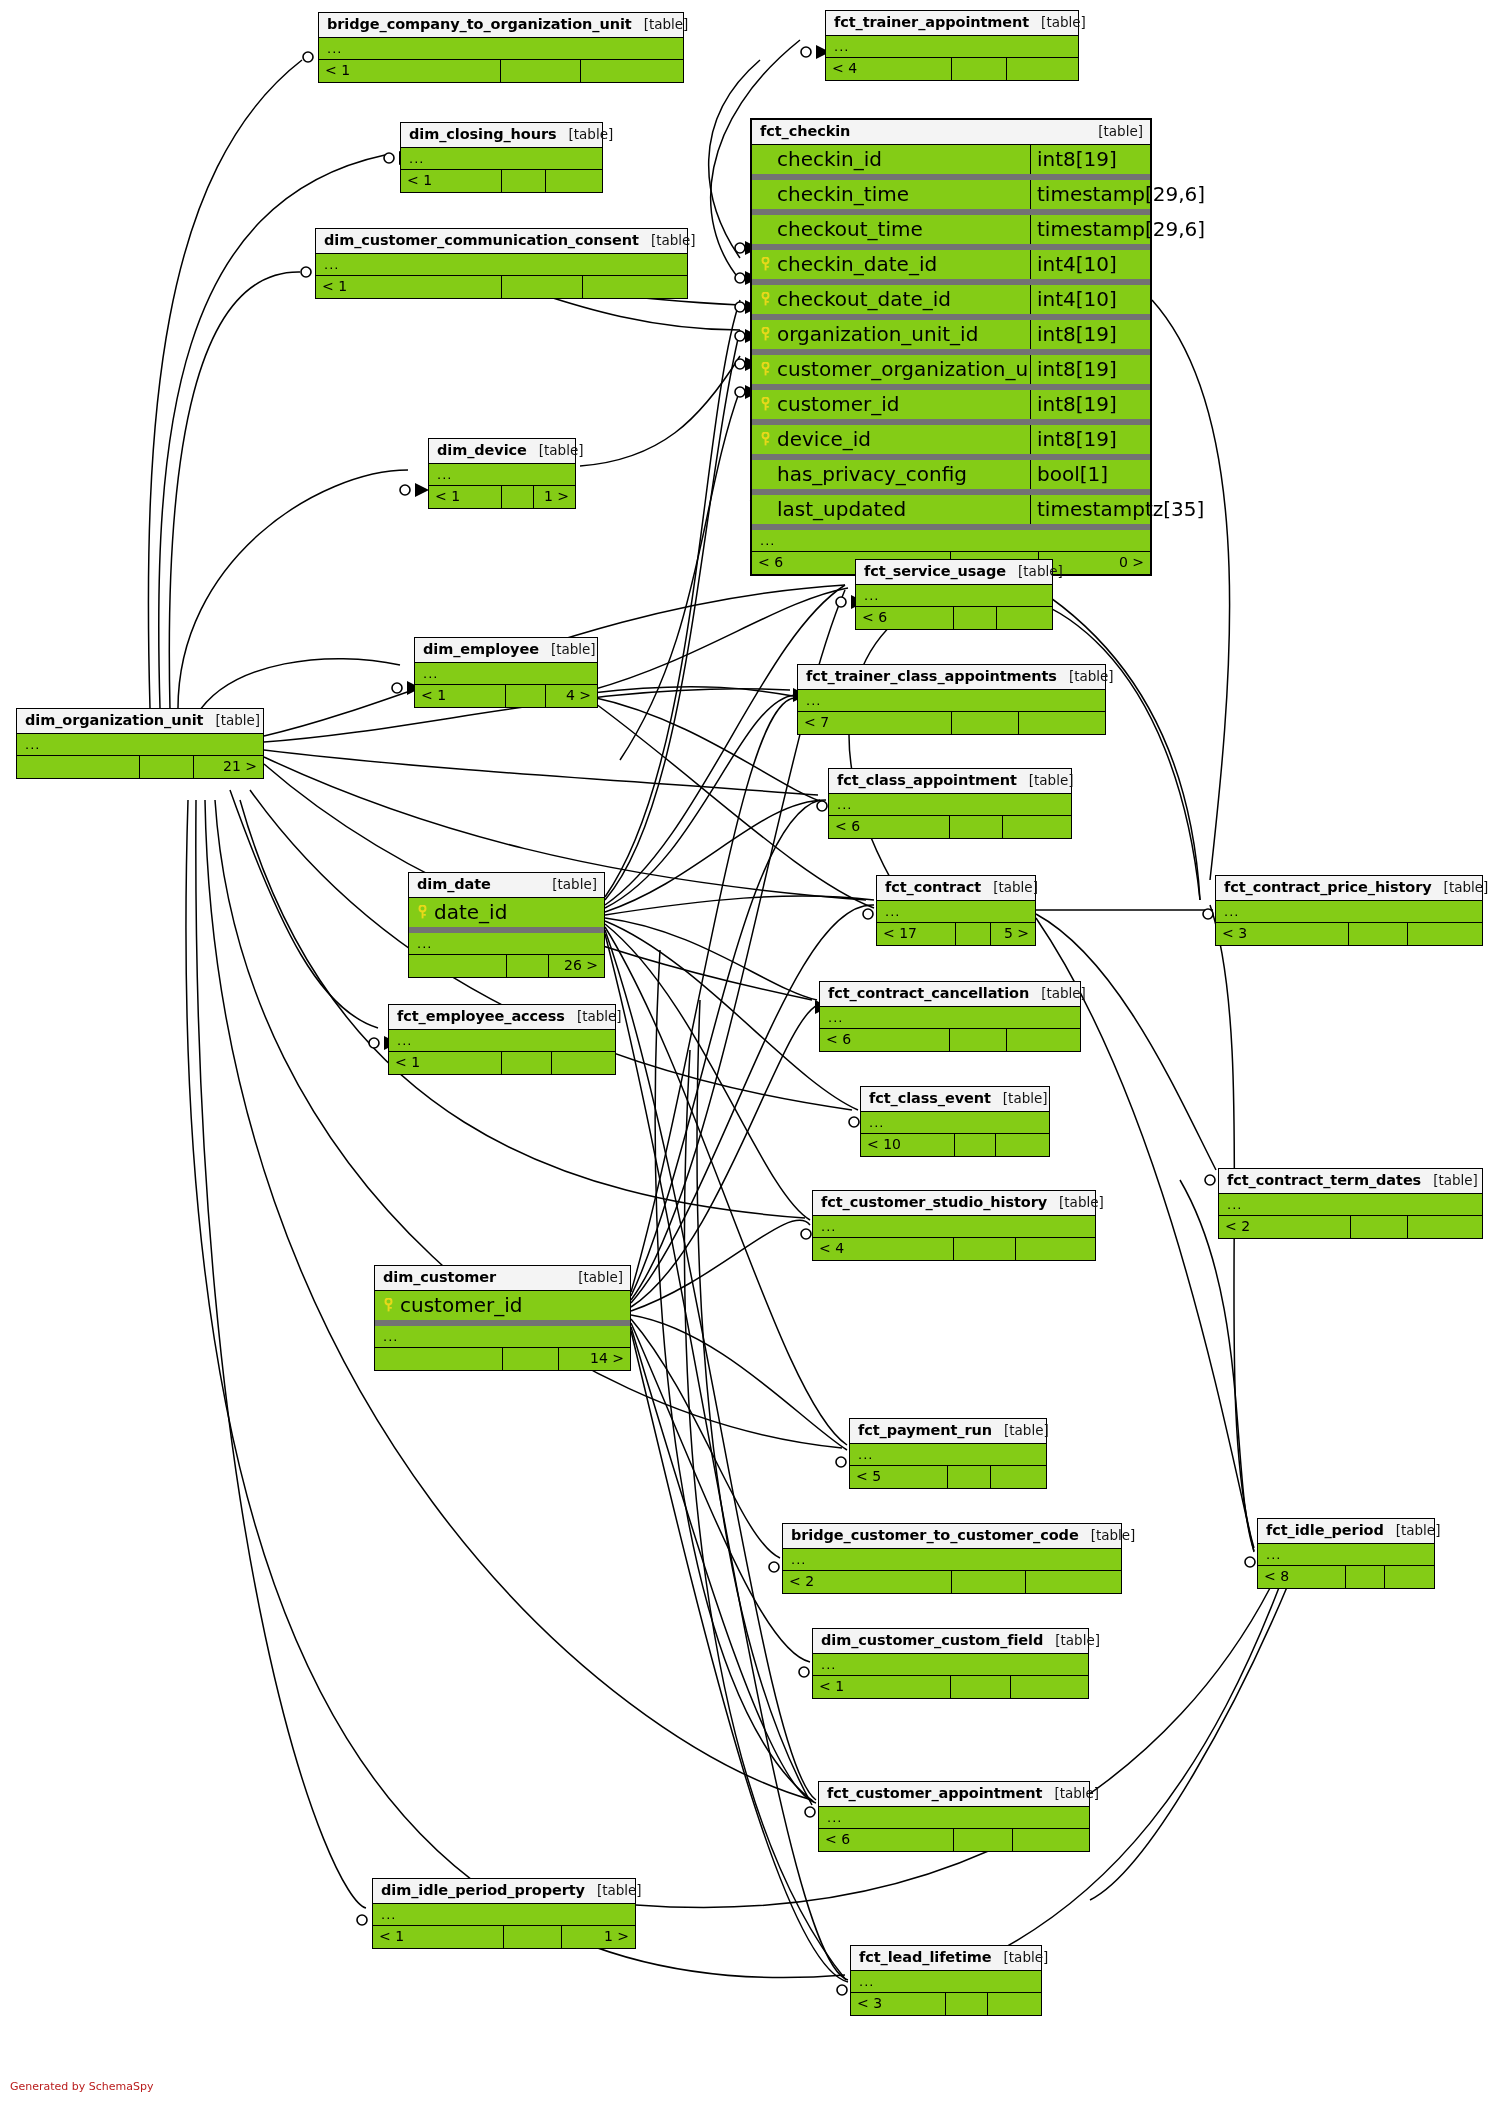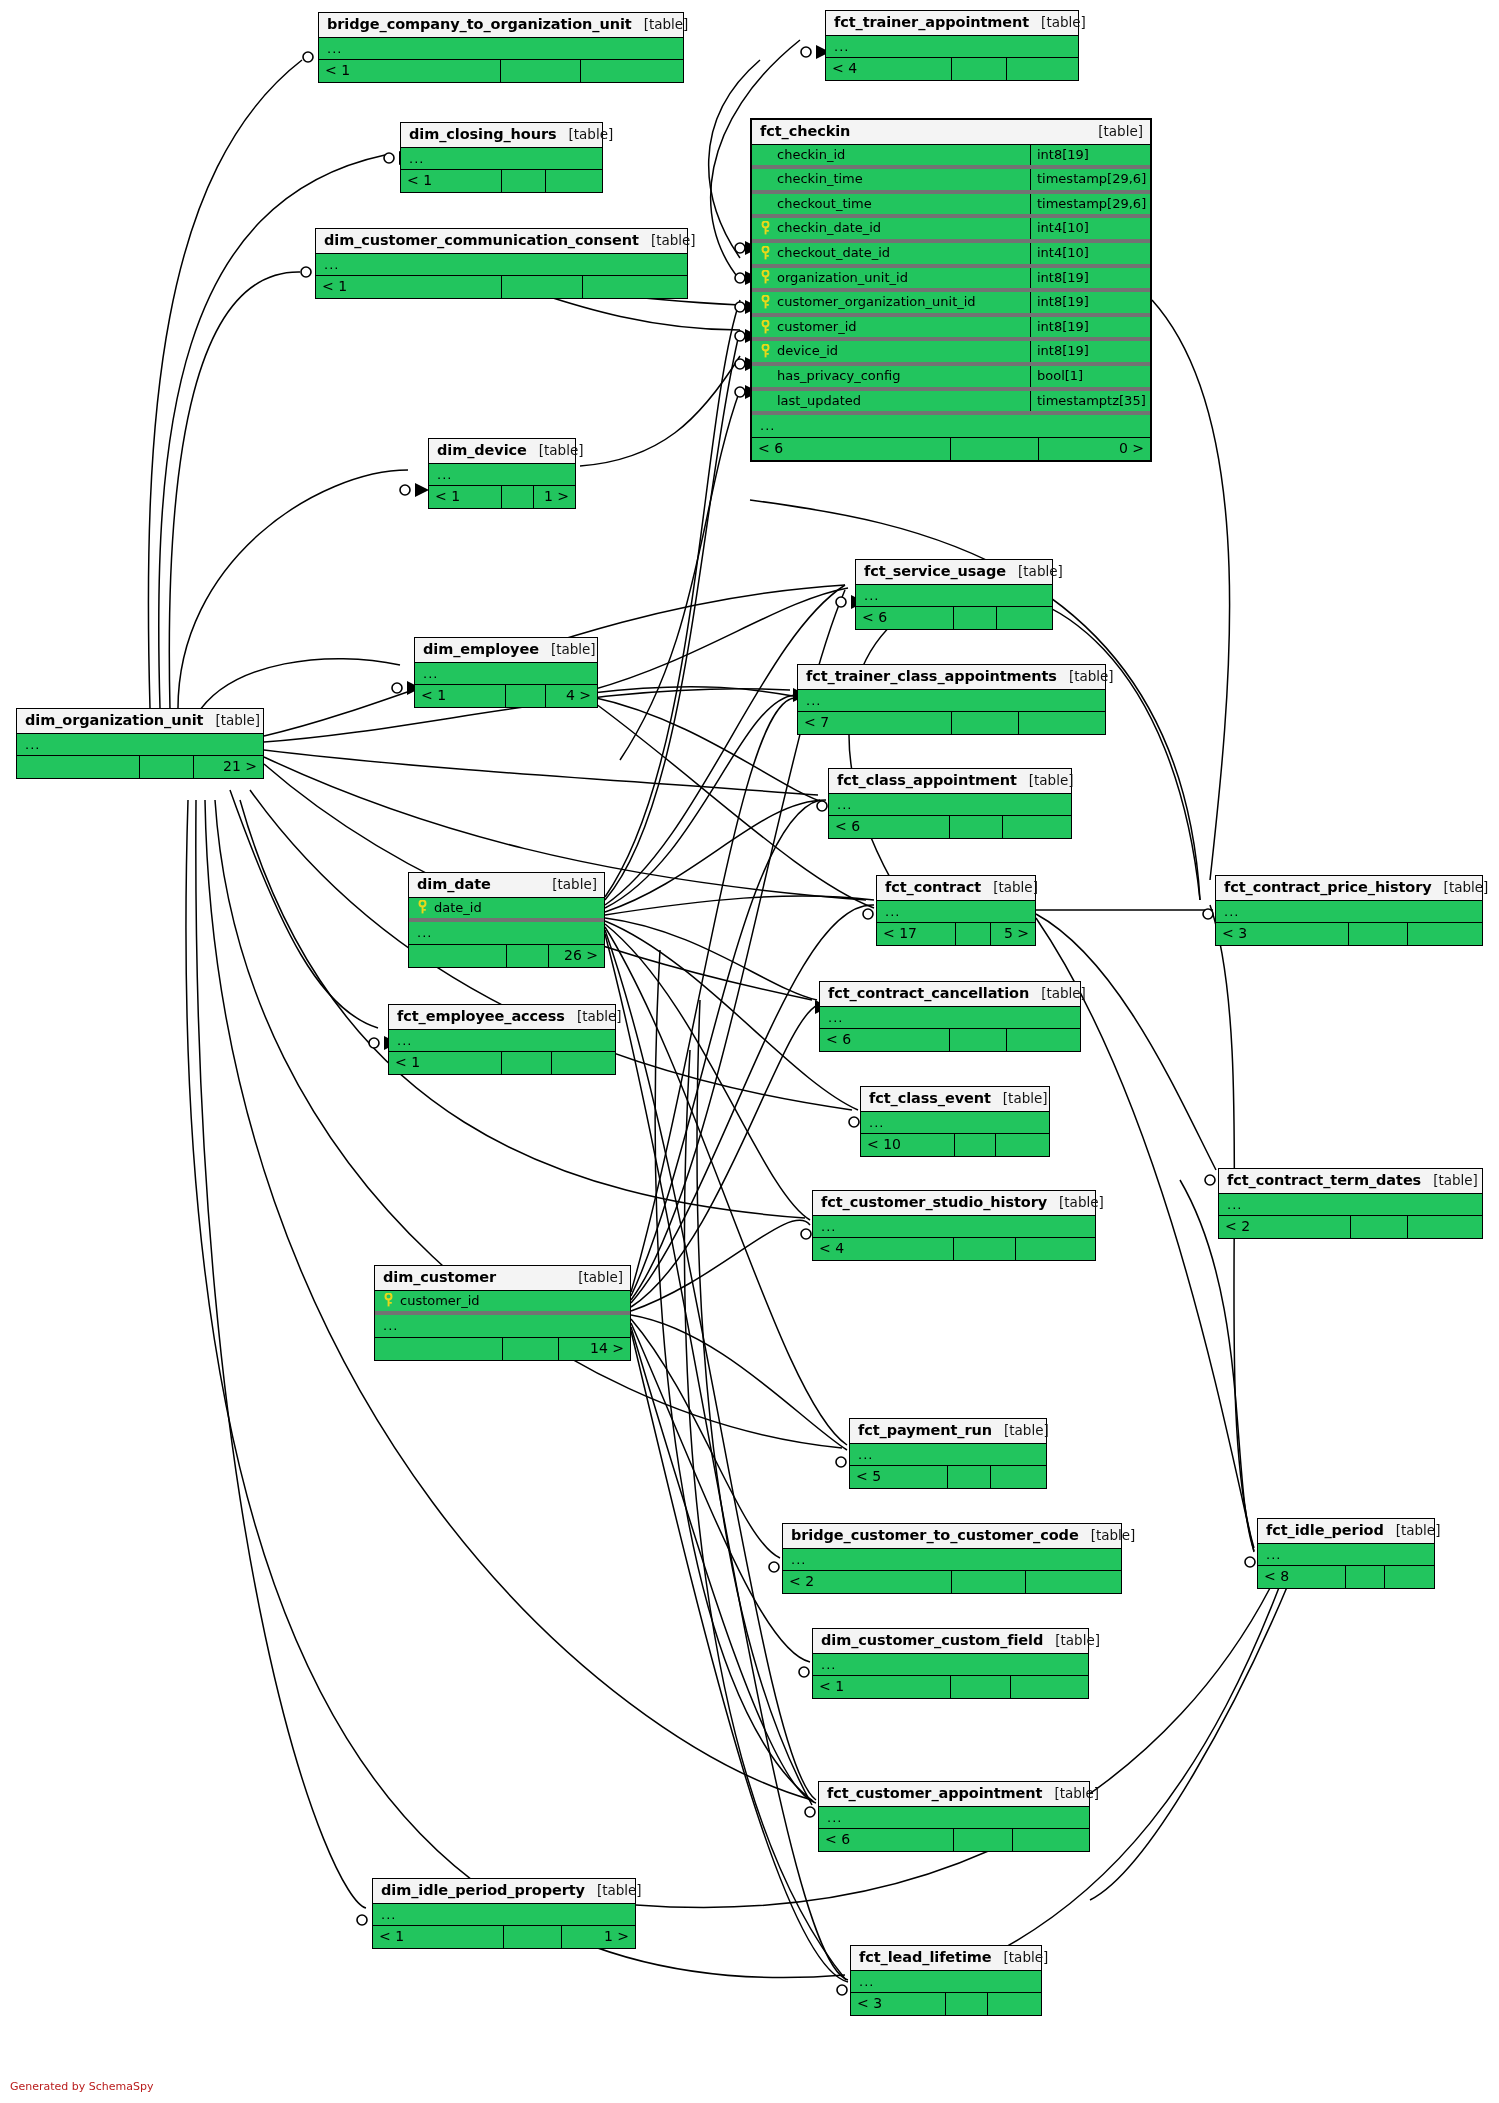--- a/index.html
+++ b/index.html
@@ -21,21 +21,21 @@
     position: absolute;
     left: 0;
     top: 0;
     width: 1499px;
     height: 2103px;
     pointer-events: none;
   }
   .table-node {
     position: absolute;
     border: 1px solid #000000;
-    background: #22c55e;
+    background: #84cc16;
     box-sizing: border-box;
     font-size: 14.5px;
     color: #000000;
   }
   .table-node.emphasis {
     border: 2px solid #000000;
   }
   .tn-header {
     background: #f4f4f4;
     border-bottom: 1px solid #000000;
@@ -53,27 +53,27 @@
   }
   .tn-tag {
     font-size: 13.5px;
     color: #111111;
     padding-left: 12px;
   }
   .tn-rows {
     display: block;
   }
   .tn-row {
-    border-bottom: 4px solid #737373;
+    border-bottom: 6px solid #737373;
     padding: 2px 7px 3px 8px;
     white-space: nowrap;
     display: flex;
     align-items: center;
     line-height: 1.2;
-    font-size: 13px;
+    font-size: 20px;
     box-sizing: border-box;
   }
   .tn-row:last-child { border-bottom: none; }
   .tn-row.ellipsis {
     color: #000;
     font-size: 13px;
     letter-spacing: 1px;
     padding-top: 3px;
     padding-bottom: 3px;
   }

